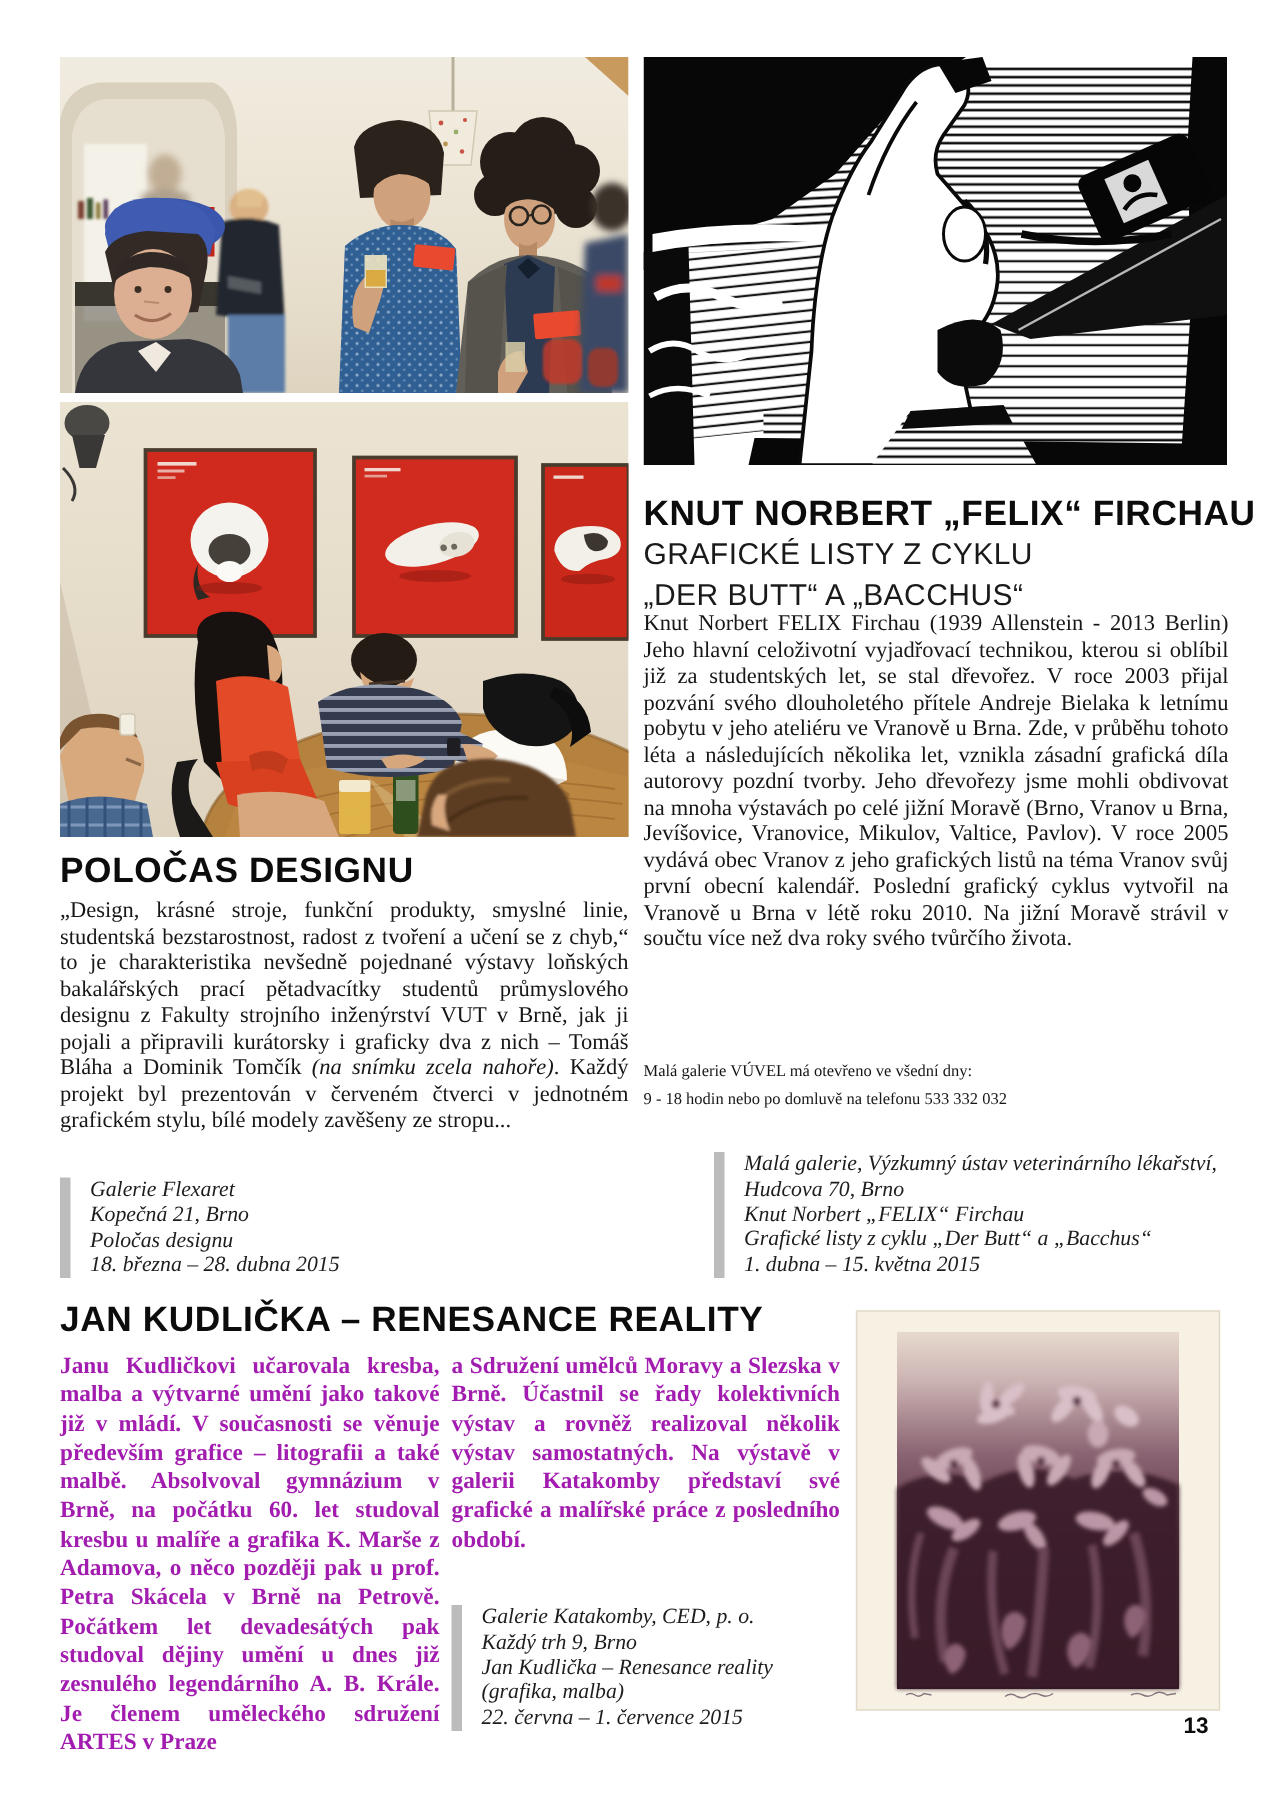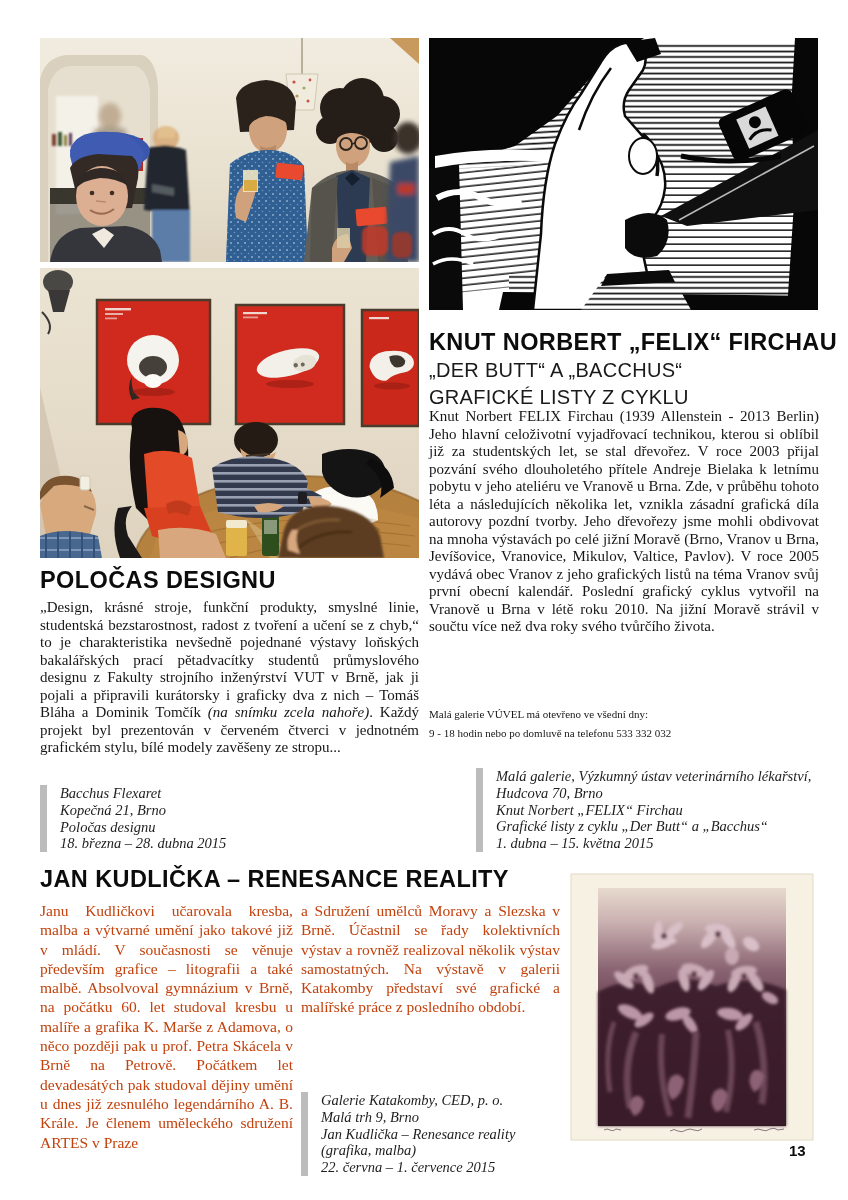--- a/index.html
+++ b/index.html
@@ -6,21 +6,21 @@
   .page{position:relative;width:848px;height:1200px;background:#ffffff;overflow:hidden;
         font-family:"Liberation Serif", serif;color:#141414;}
   .abs{position:absolute;}
   
   .h-main{font-family:"Liberation Sans", sans-serif;font-weight:bold;font-size:23.5px;
           letter-spacing:.4px;color:#0c0c0c;white-space:nowrap;}
   .h-sub{font-family:"Liberation Sans", sans-serif;font-weight:normal;font-size:20px;
          letter-spacing:.3px;color:#1a1a1a;line-height:26.5px;white-space:nowrap;}
   
   .copy{font-size:15px;line-height:17.5px;text-align:justify;color:#161616;font-family:Liberation Serif, serif;}
-  .copy-lg{font-size:15.5px;line-height:19.3px;text-align:justify;color:#c2410c;}
+  .copy-lg{font-size:15.5px;line-height:19.3px;text-align:justify;color:#a21caf;font-weight:bold;}
   .info{font-size:11px;line-height:19px;color:#161616;}
   
   .credits{border-left:7px solid #bcbcbc;padding-left:13px;font-style:italic;
            font-size:14.5px;line-height:16.8px;color:#1d1d1d;}
   .credits div{white-space:nowrap;}
   .pagenum{font-family:"Liberation Sans", sans-serif;font-weight:bold;font-size:15px;color:#0c0c0c;}
   .photo svg{display:block;}
   i.inl{font-style:italic;margin-top:32px;}
 </style>
 </head>
@@ -322,51 +322,51 @@
       <polygon points="196,4 226,0 232,16 208,24" fill="#070707"></polygon>
 
       <path d="M196,182 Q222,168 238,182 Q244,204 228,218 Q206,224 196,210 Z" fill="#0b0b0b"></path>
       <polygon points="178,236 240,232 262,272 152,272" fill="url(#wg)"></polygon>
       <polygon points="178,236 240,232 246,244 172,248" fill="#0b0b0b"></polygon>
     </svg>
   </div>
 
   <div class="abs h-main" style="left:429px;top:329px;">KNUT NORBERT „FELIX“ FIRCHAU</div>
   <div class="abs h-sub" style="left:429px;top:357px;">
+    <div>GRAFICKÉ LISTY Z CYKLU</div>
     <div>„DER BUTT“ A „BACCHUS“</div>
-    <div>GRAFICKÉ LISTY Z CYKLU</div>
   </div>
   <p class="abs copy" style="left:429px;top:408px;width:390px;margin:0;">Knut Norbert FELIX Firchau (1939 Allenstein - 2013 Berlin) Jeho hlavní celoživotní vyjadřovací technikou, kterou si oblíbil již za studentských let, se stal dřevořez. V roce 2003 přijal pozvání svého dlouholetého přítele Andreje Bielaka k letnímu pobytu v jeho ateliéru ve Vranově u Brna. Zde, v průběhu tohoto léta a následujících několika let, vznikla zásadní grafická díla autorovy pozdní tvorby. Jeho dřevořezy jsme mohli obdivovat na mnoha výstavách po celé jižní Moravě (Brno, Vranov u Brna, Jevíšovice, Vranovice, Mikulov, Valtice, Pavlov). V roce 2005 vydává obec Vranov z jeho grafických listů na téma Vranov svůj první obecní kalendář. Poslední grafický cyklus vytvořil na Vranově u Brna v létě roku 2010. Na jižní Moravě strávil v součtu více než dva roky svého tvůrčího života.</p>
   <div class="abs info" style="left:429px;top:705px;">
     <div>Malá galerie VÚVEL má otevřeno ve všední dny:</div>
     <div>9 - 18 hodin nebo po domluvě na telefonu 533 332 032</div>
   </div>
   <div class="abs credits" style="left:429px;top:768px;width:383px;margin-left:47px;">
     <div>Malá galerie, Výzkumný ústav veterinárního lékařství,</div>
     <div>Hudcova 70, Brno</div>
     <div>Knut Norbert „FELIX“ Firchau</div>
     <div>Grafické listy z cyklu „Der Butt“ a „Bacchus“</div>
     <div>1. dubna – 15. května 2015</div>
   </div>
 
   <div class="abs h-main" style="left:40px;top:567px;">POLOČAS DESIGNU</div>
   <p class="abs copy" style="left:40px;top:599px;width:379px;margin:0;"><span>„Design, krásné stroje, funkční produkty, smyslné linie, studentská bezstarostnost, radost z tvoření a učení se z chyb,“ to je charakteristika nevšedně pojednané výstavy loňských bakalářských prací pětadvacítky studentů průmyslového designu z Fakulty strojního inženýrství VUT v Brně, jak ji pojali a připravili kurátorsky i graficky dva z nich – Tomáš Bláha a Dominik Tomčík </span><i class="inl">(na snímku zcela nahoře)</i><span>. Každý projekt byl prezentován v červeném čtverci v jednotném grafickém stylu, bílé modely zavěšeny ze stropu...</span></p>
   <div class="abs credits" style="left:40px;top:785px;width:300px;">
-    <div>Bacchus Flexaret</div>
+    <div>Galerie Flexaret</div>
     <div>Kopečná 21, Brno</div>
     <div>Poločas designu</div>
     <div>18. března – 28. dubna 2015</div>
   </div>
 
   <div class="abs h-main" style="left:40px;top:866px;">JAN KUDLIČKA – RENESANCE REALITY</div>
   <p class="abs copy-lg" style="left:40px;top:901px;width:253px;margin:0;">Janu Kudličkovi učarovala kresba, malba a výtvarné umění jako takové již v mládí. V současnosti se věnuje především grafice – litografii a také malbě. Absolvoval gymnázium v Brně, na počátku 60. let studoval kresbu u malíře a grafika K. Marše z Adamova, o něco později pak u prof. Petra Skácela v Brně na Petrově. Počátkem let devadesátých pak studoval dějiny umění u dnes již zesnulého legendárního A. B. Krále. Je členem uměleckého sdružení ARTES v Praze</p>
   <p class="abs copy-lg" style="left:301px;top:901px;width:259px;margin:0;">a Sdružení umělců Moravy a Slezska v Brně. Účastnil se řady kolektivních výstav a rovněž realizoval několik výstav samostatných. Na výstavě v galerii Katakomby představí své grafické a malířské práce z posledního období.</p>
-  <div class="abs credits" style="left:301px;top:1092px;width:259px;">
+  <div class="abs credits" style="left:301px;top:1070px;width:259px;">
     <div>Galerie Katakomby, CED, p. o.</div>
-    <div>Malá trh 9, Brno</div>
+    <div>Každý trh 9, Brno</div>
     <div>Jan Kudlička – Renesance reality</div>
     <div>(grafika, malba)</div>
     <div>22. června – 1. července 2015</div>
   </div>
 
   <div class="abs photo" style="left:566px;top:872px;width:252px;height:272px;">
     <svg width="252" height="272" viewBox="0 0 252 272">
       <defs>
         <linearGradient id="printbg" x1="0" y1="0" x2="0" y2="1">
           <stop offset="0" stop-color="#e7dacd"></stop>

